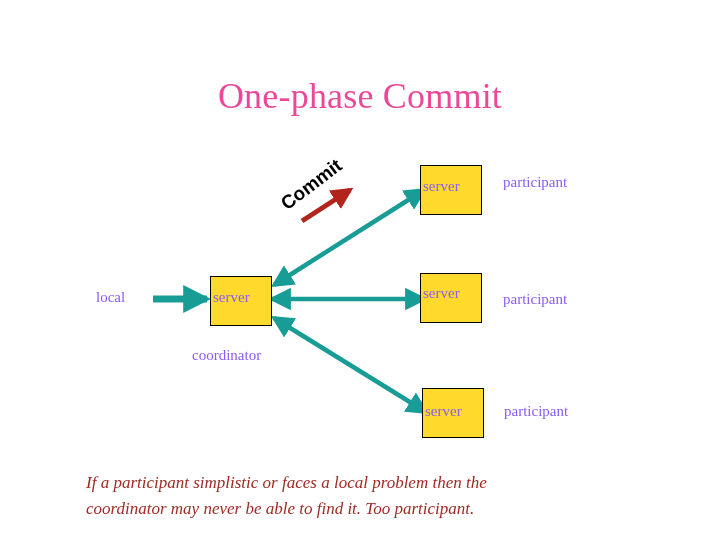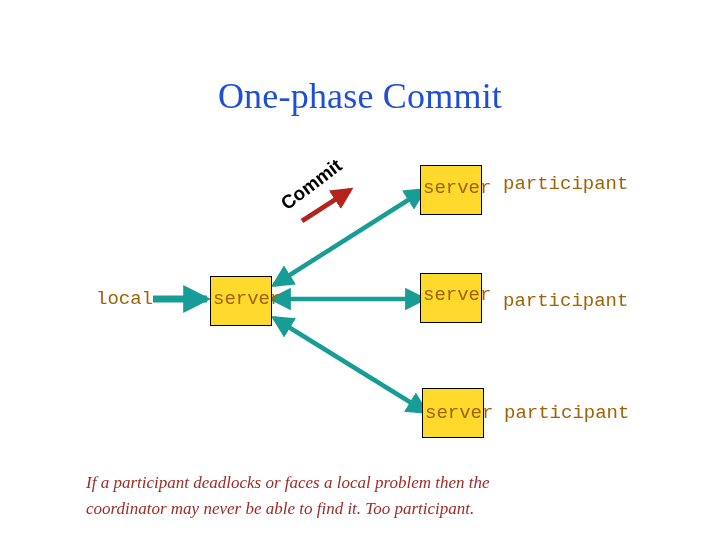--- a/index.html
+++ b/index.html
@@ -19,21 +19,21 @@
   
   #title {
     position: absolute;
     left: 0;
     top: 76px;
     width: 720px;
     text-align: center;
     font-family: "Liberation Serif", serif;
     font-size: 36px;
     font-weight: normal;
-    color: #1d4ed8;
+    color: #ec4899;
     letter-spacing: 0.2px;
     line-height: 1.15;
     white-space: nowrap;
   }
 
   
   #wires {
     position: absolute;
     left: 0;
     top: 0;
@@ -45,23 +45,23 @@
   .node-box {
     position: absolute;
     background: #FFD92B;
     border: 1px solid #000000;
     box-sizing: border-box;
   }
 
   
   .label {
     position: absolute;
-    font-family: Liberation Mono, monospace;
-    font-size: 19px;
-    color: #a16207;
+    font-family: Liberation Serif, serif;
+    font-size: 15px;
+    color: #8b5cf6;
     white-space: nowrap;
     line-height: 1;
   }
 
   
   #commit-label {
     position: absolute;
     left: 283px;
     top: 196px;
     font-family: "Liberation Sans", sans-serif;
@@ -116,35 +116,36 @@
 
     <line x1="272" y1="299" x2="424" y2="299" stroke="#179C96" stroke-width="4.5" marker-start="url(#tealHeadStart)" marker-end="url(#tealHeadEnd)"></line>
 
     <line x1="274" y1="318" x2="426" y2="412" stroke="#179C96" stroke-width="4.5" marker-start="url(#tealHeadStart)" marker-end="url(#tealHeadEnd)"></line>
 
     <line x1="302" y1="221" x2="350" y2="190" stroke="#B2241C" stroke-width="5" marker-end="url(#redHead)"></line>
   </svg>
 
   <div class="node-box" style="left:210px; top:276px; width:62px; height:50px;"></div>
   <div class="label" style="left:213px; top:290px;">server</div>
+  <div class="label" style="left:192px; top:348px;">coordinator</div>
 
   <div class="label" style="left:96px; top:290px;">local</div>
 
   <div class="node-box" style="left:420px; top:165px; width:62px; height:50px;"></div>
   <div class="label" style="left:423px; top:179px;">server</div>
   <div class="label" style="left:503px; top:175px;">participant</div>
 
   <div class="node-box" style="left:420px; top:273px; width:62px; height:50px;"></div>
   <div class="label" style="left:423px; top:286px;">server</div>
   <div class="label" style="left:503px; top:292px;">participant</div>
 
   <div class="node-box" style="left:422px; top:388px; width:62px; height:50px;"></div>
   <div class="label" style="left:425px; top:404px;">server</div>
   <div class="label" style="left:504px; top:404px;">participant</div>
 
   <div id="commit-label">Commit</div>
 
   <div id="caption">
-    <div>If a participant deadlocks or faces a local problem then the</div>
+    <div>If a participant simplistic or faces a local problem then the</div>
     <div>coordinator may never be able to find it. Too participant.</div>
   </div>
 
 </div>
 
 </body></html>

